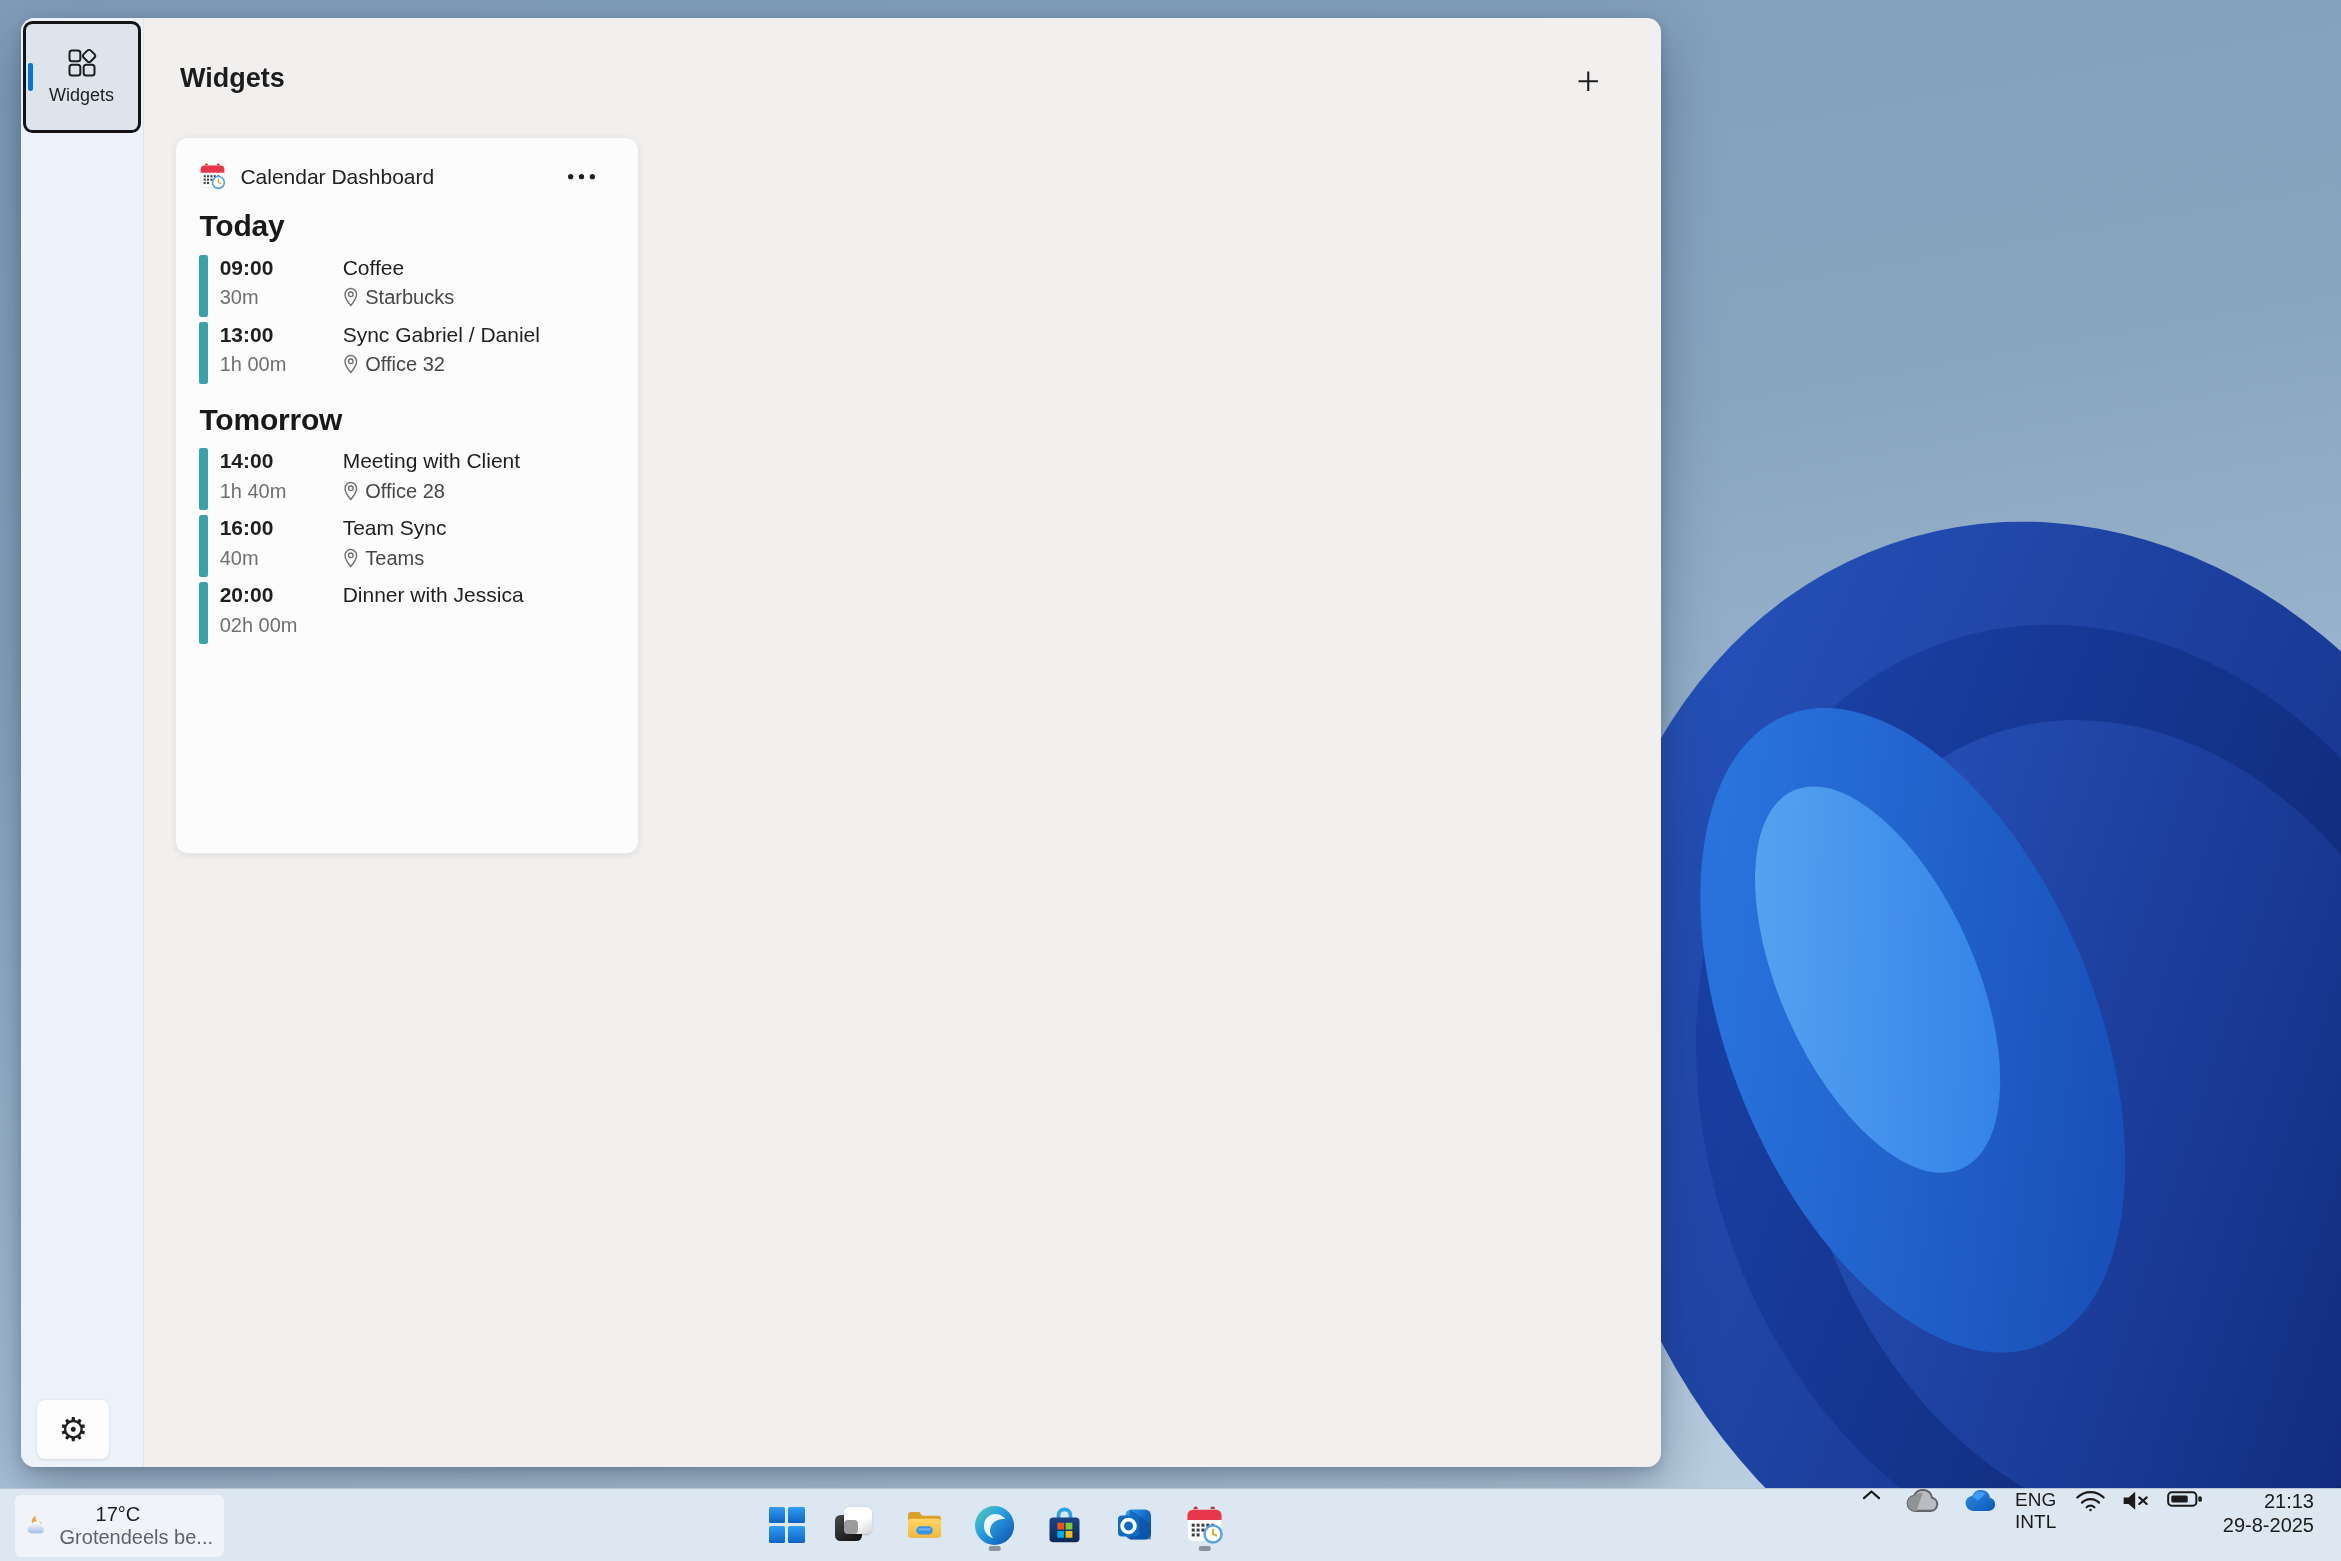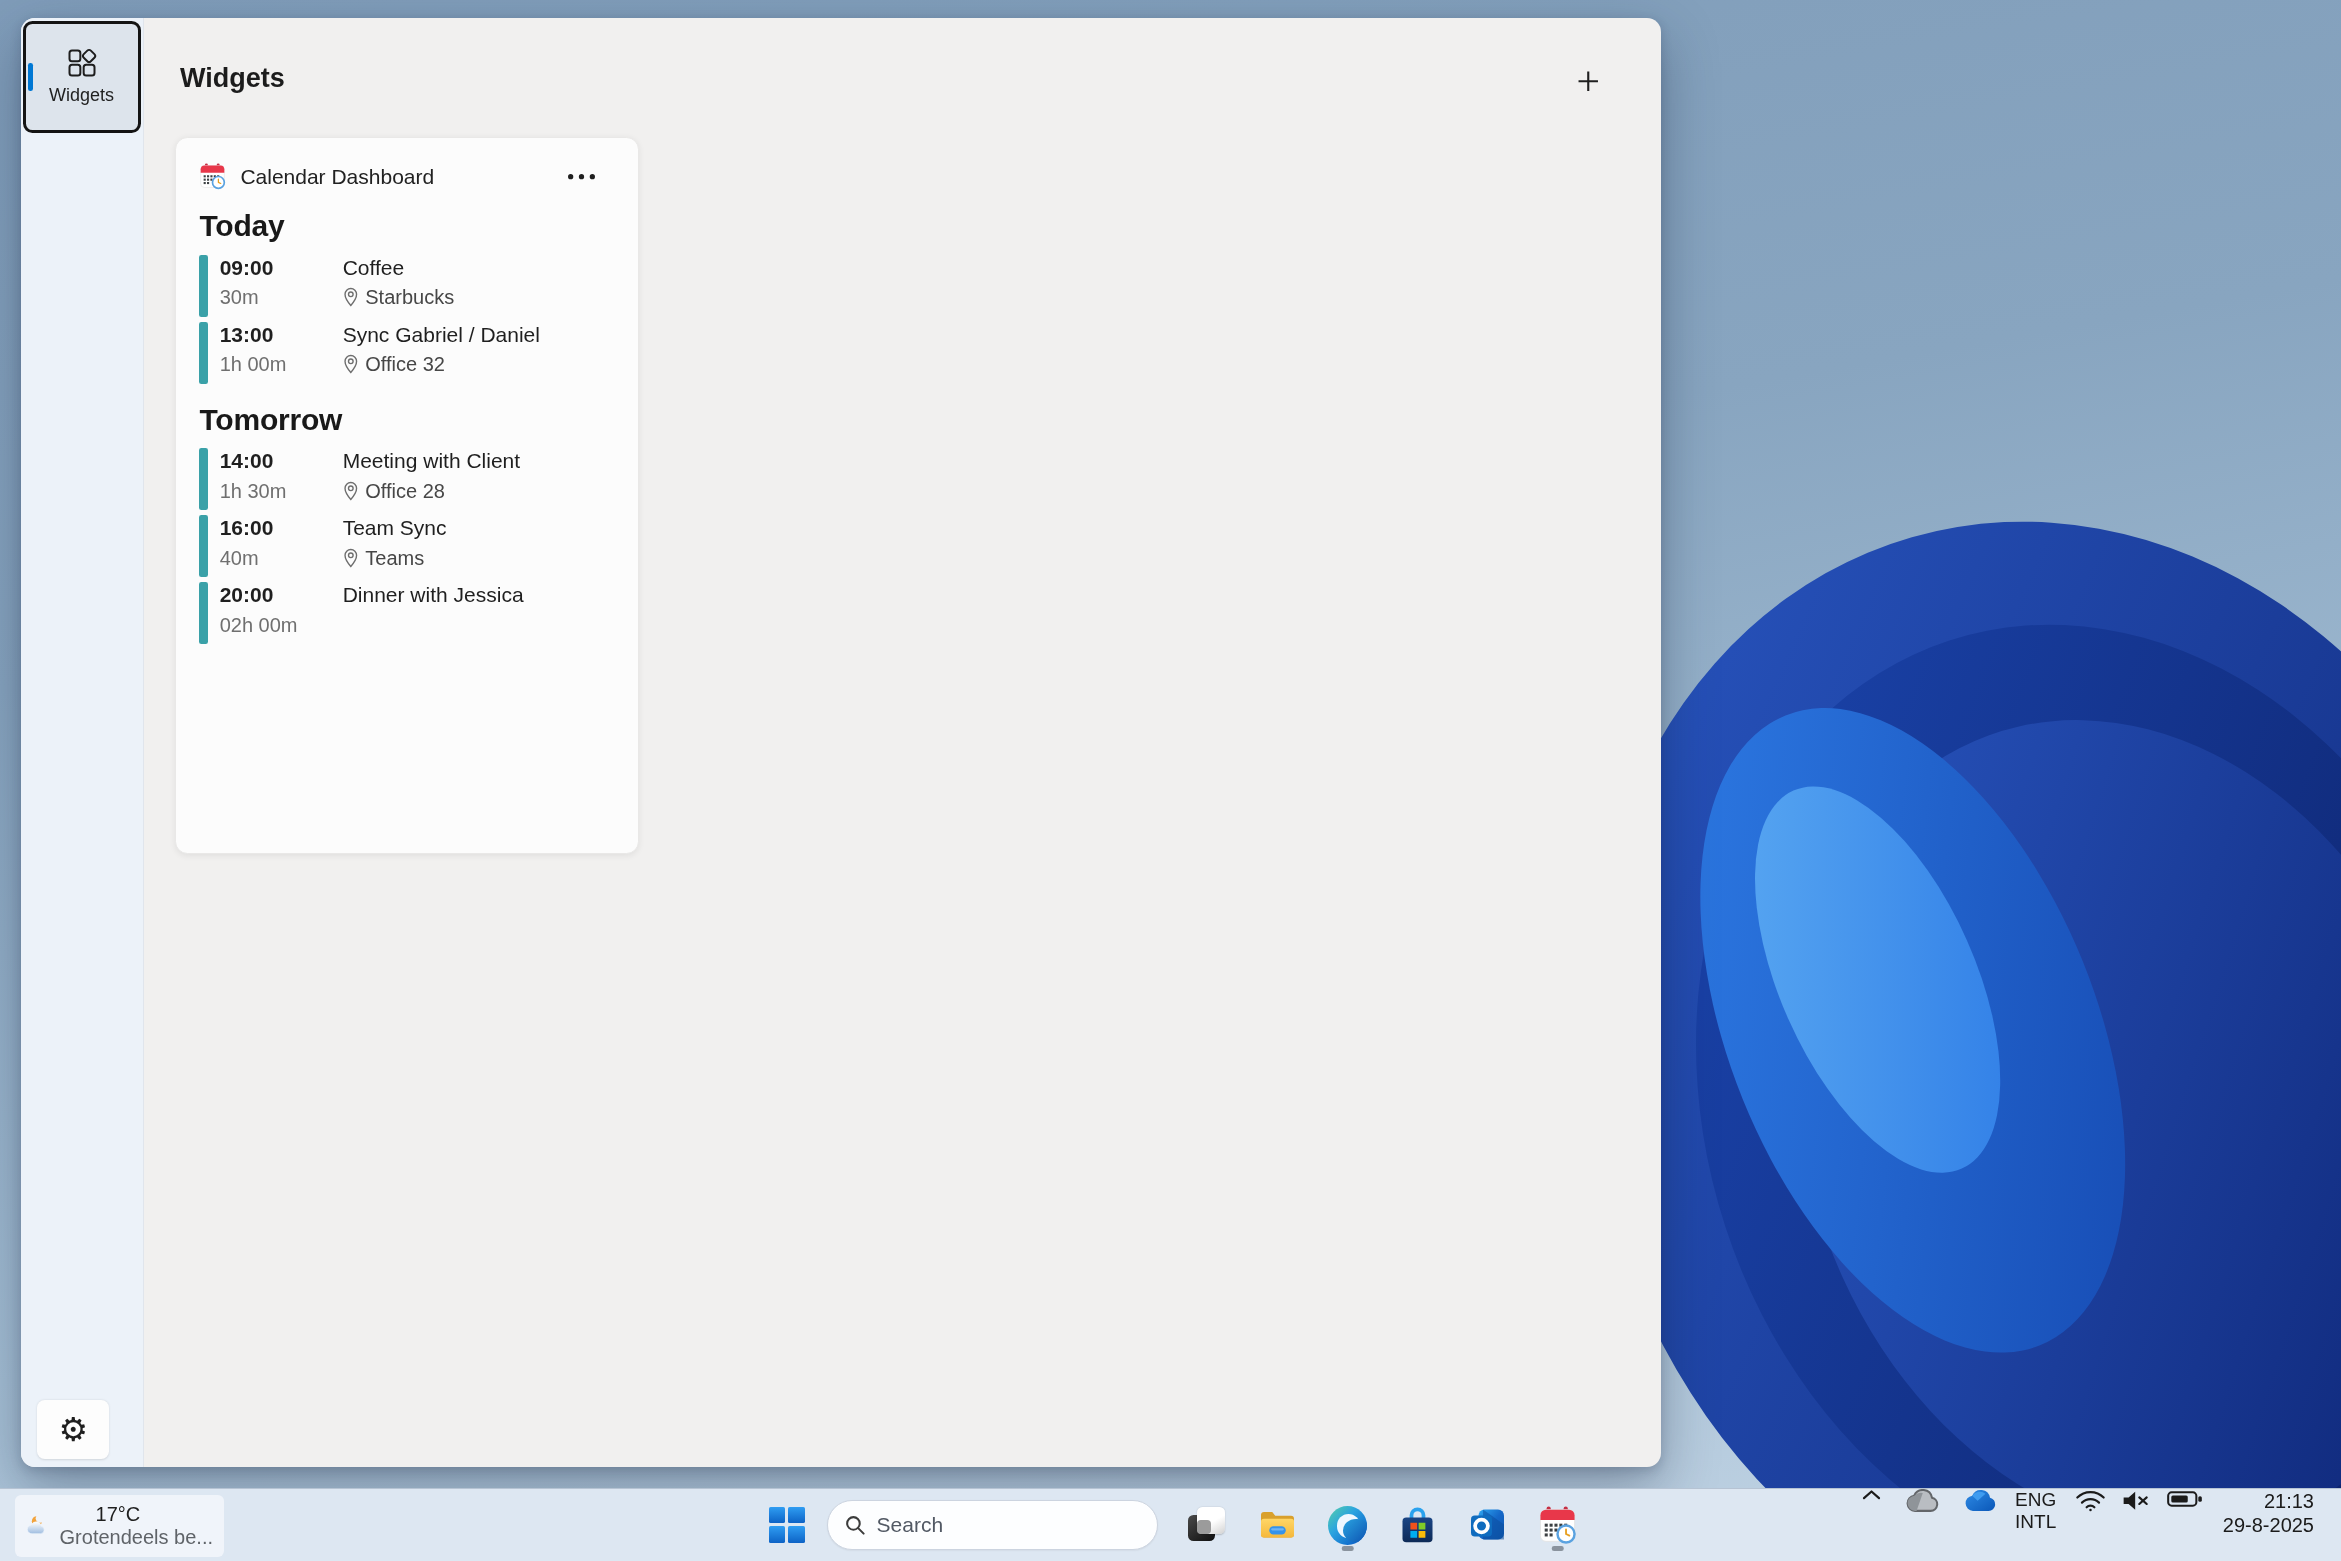--- a/index.html
+++ b/index.html
@@ -230,21 +230,21 @@
   </div>
 
   <div>
     <div class="section-heading">Tomorrow</div>
     <div class="events">
   <div class="event">
     <span class="bar" style="background: rgb(58, 161, 168);"></span>
     <div class="grid">
       <span class="ev-time">14:00</span>
       <span class="ev-title">Meeting with Client</span>
-      <span class="ev-dur">1h 30m</span>
+      <span class="ev-dur">1h 40m</span>
       <span class="ev-loc">
         <svg width="15.6" height="20" viewBox="0 0 20 26" fill="none" stroke="#6e6e6e" stroke-width="1.8">
           <path d="M10 24 C10 24 2.5 15.5 2.5 9.5 A7.5 7.5 0 0 1 17.5 9.5 C17.5 15.5 10 24 10 24 Z"></path>
           <circle cx="10" cy="9.5" r="3"></circle>
         </svg>
         <span>Office 28</span>
       </span>
     </div>
   </div>
 
@@ -304,27 +304,20 @@
   </div>
 
   <div class="tb-center">
     <div class="start-btn">
       <span></span>
         <span></span>
         <span></span>
         <span></span>
     </div>
 
-    <div class="search-pill">
-      <svg width="22" height="22" viewBox="0 0 28 28" fill="none" stroke="#3c3c3c" stroke-width="2.6" stroke-linecap="round">
-        <circle cx="12" cy="12" r="8"></circle>
-        <path d="M18 18 L25 25"></path>
-      </svg>
-      <input type="text" placeholder="Search" style="">
-    </div>
 
     <div class="tb-icons">
 
       <div class="tb-app">
         <div class="tv">
           <i class="d" style="position:absolute;left:0;top:9.4px;width:26.5px;height:26.5px;border-radius:5.5px;background:linear-gradient(145deg,#4a4a4a,#0f0f0f)"></i>
           <i class="w" style="position:absolute;right:1.6px;top:1.6px;width:28px;height:26.5px;border-radius:5.5px;background:linear-gradient(150deg,#ffffff 55%,#d2d2d2);box-shadow:0 0.8px 1.6px rgba(0,0,0,.2)"></i>
           <i class="g" style="position:absolute;right:15.6px;top:14px;width:14px;height:14px;border-radius:3.9px;background:#9b9b9b"></i>
         </div>
       </div>

